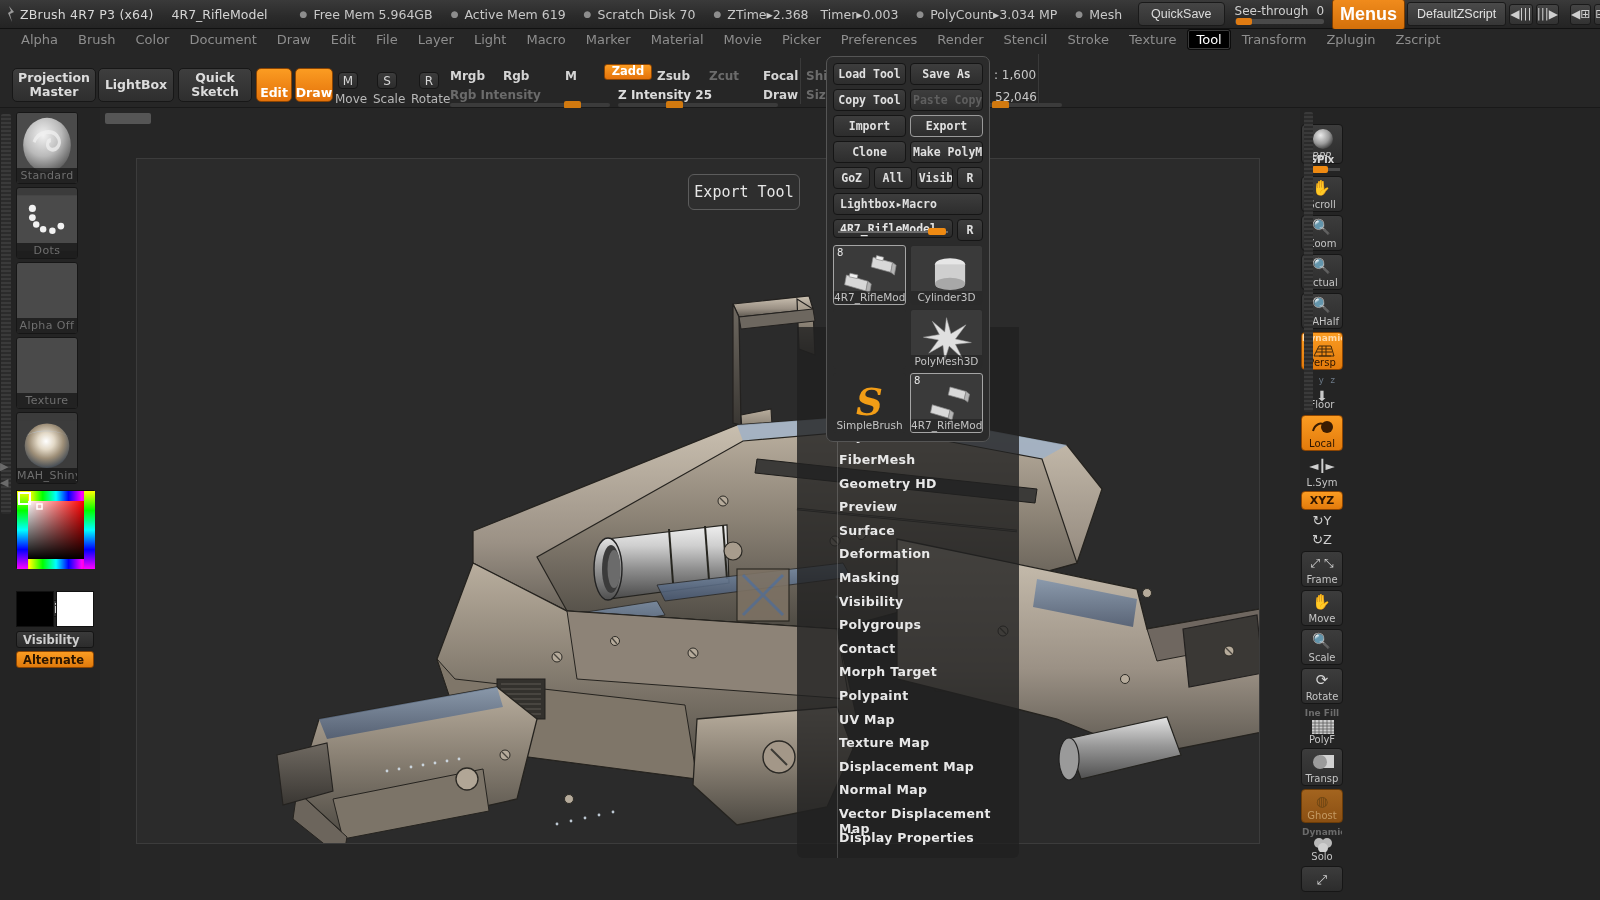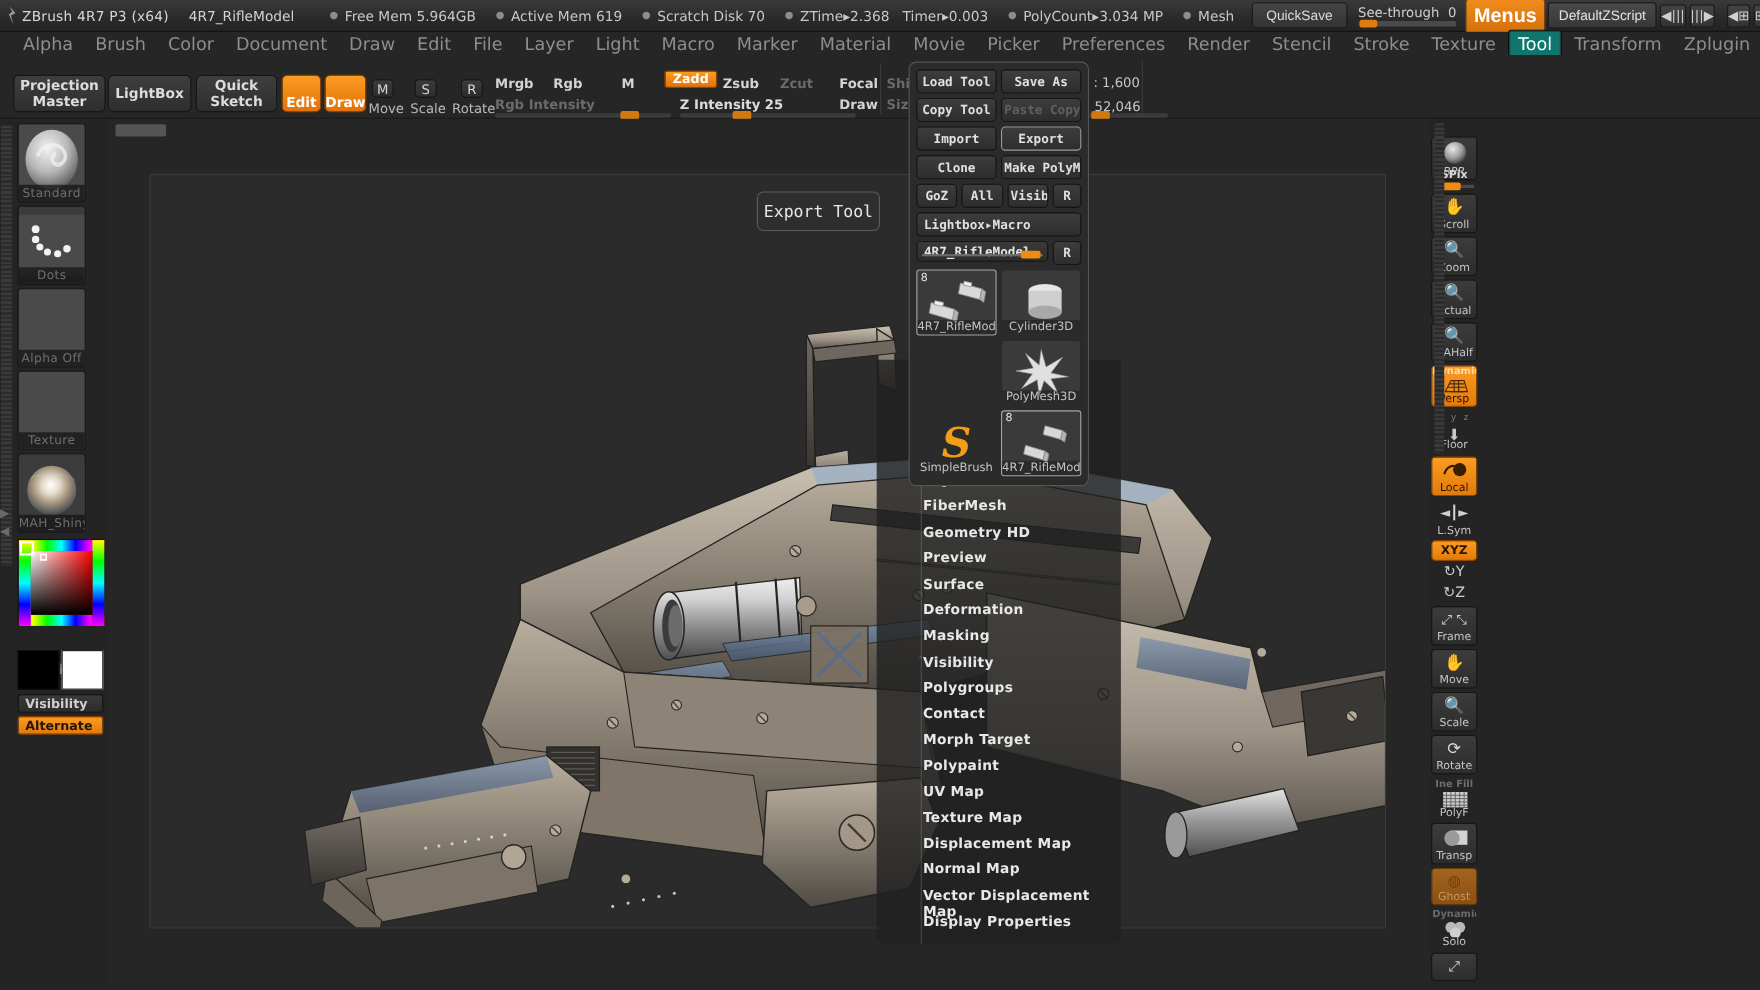--- a/index.html
+++ b/index.html
@@ -66,25 +66,25 @@
   }
   .tb-gap { flex: 0 0 8px; }
 
   
   .menubar {
     position: absolute; top: 29px; left: 0; width: 1600px; height: 21px;
     background: #262626; display: flex; align-items: center;
     padding-left: 12px; gap: 2px;
   }
   .menu-item {
-    font-size: 16px; color: #8e8e8e; padding: 2px 8px;
+    font-size: 13px; color: #8e8e8e; padding: 2px 8px;
     border: 1px solid transparent; border-radius: 3px; cursor: pointer;
   }
   .menu-item.active {
-    color: #fff; background: #0f766e;
+    color: #fff; background: #000000;
     border: 1px solid #0c0c0c;
     box-shadow: inset 0 0 0 1px #3a3a3a;
   }
 
   
   .topshelf {
     position: absolute; top: 50px; left: 0; width: 1600px; height: 58px;
     background: #262626; border-bottom: 1px solid #191919;
   }
   .shelf-btn {

